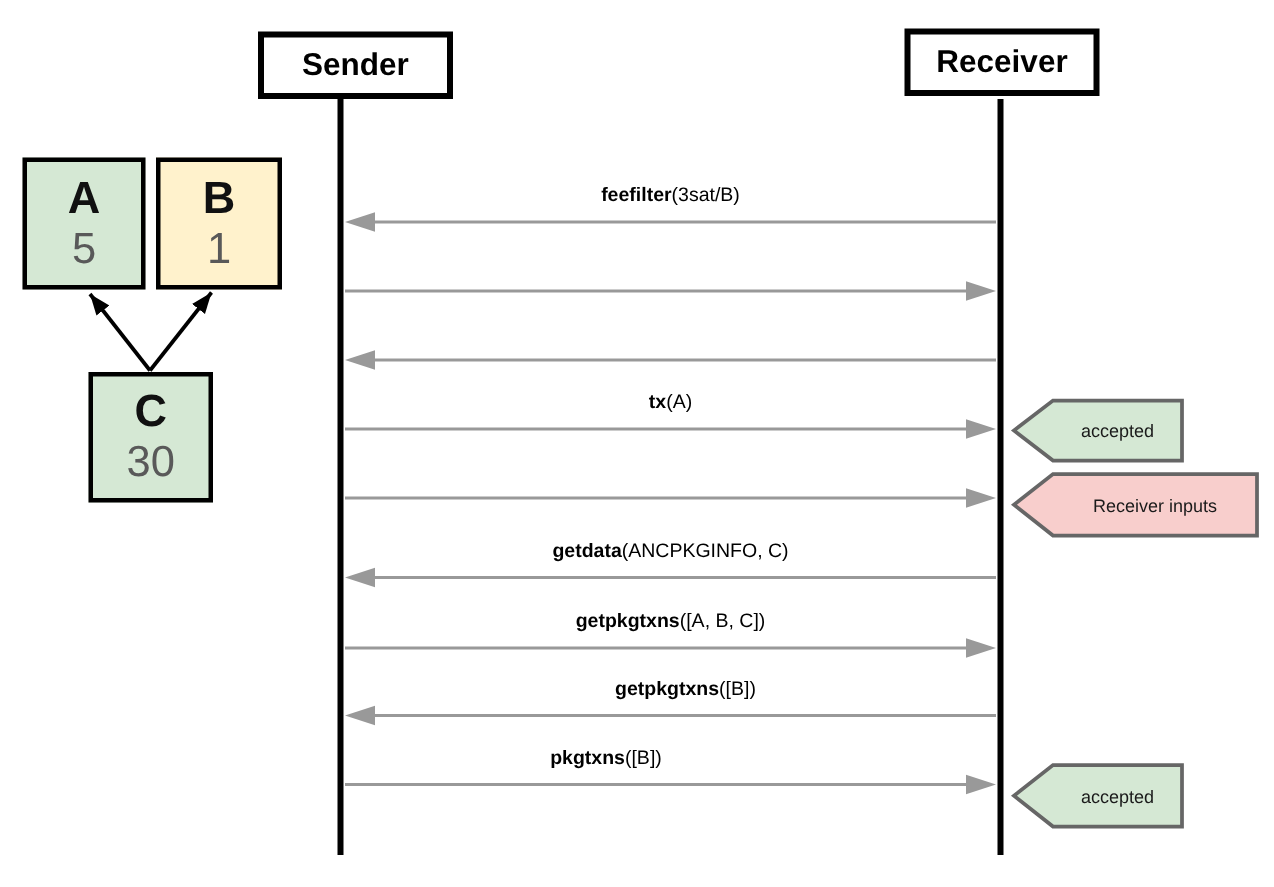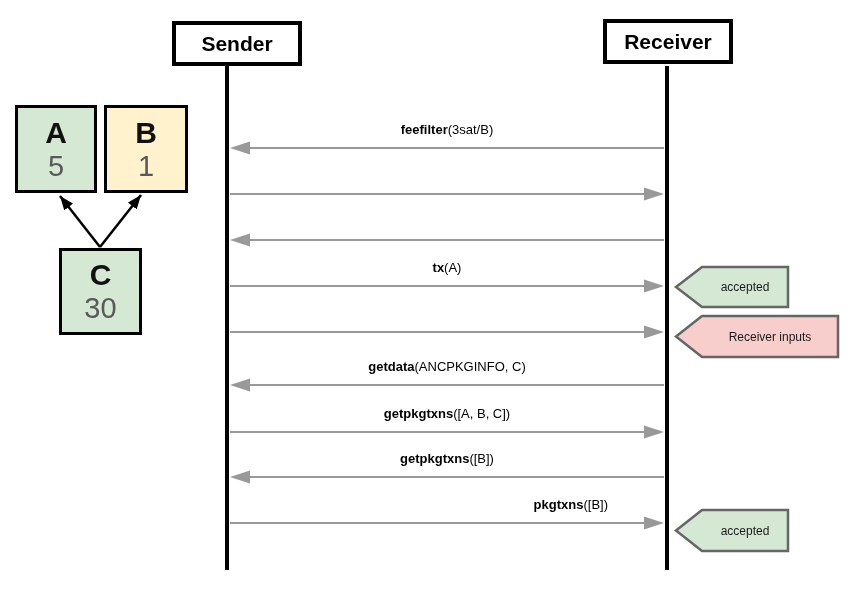--- a/index.html
+++ b/index.html
@@ -120,22 +120,22 @@
 
 
 
     <div class="msg-label" style="left: 230px; top: 257px; width: 434px; height: 22px;"><span class="msg-name">tx</span><span class="msg-args">(A)</span></div>
 
 
     <div class="msg-label" style="left: 230px; top: 356px; width: 434px; height: 22px;"><span class="msg-name">getdata</span><span class="msg-args">(ANCPKGINFO, C)</span></div>
 
     <div class="msg-label" style="left: 230px; top: 403px; width: 434px; height: 22px;"><span class="msg-name">getpkgtxns</span><span class="msg-args">([A, B, C])</span></div>
 
-    <div class="msg-label" style="left: 230px; top: 448px; width: 434px; height: 22px;"><span class="msg-name">getpkgtxns</span><span class="msg-args">([B])</span></div>
+    <div class="msg-label" style="left: 240px; top: 448px; width: 434px; height: 22px;"><span class="msg-name">getpkgtxns</span><span class="msg-args">([B])</span></div>
 
-    <div class="msg-label" style="left: 246px; top: 494px; width: 362px; height: 22px; text-align: right;"><span class="msg-name">pkgtxns</span><span class="msg-args">([B])</span></div>
+    <div class="msg-label" style="left: 223px; top: 494px; width: 362px; height: 22px;"><span class="msg-name">pkgtxns</span><span class="msg-args">([B])</span></div>
 
     <div class="tag-label" style="left: 702px; top: 267px; width: 86px; height: 40px;">accepted</div>
 
     <div class="tag-label" style="left: 702px; top: 316px; width: 136px; height: 41px;">Receiver inputs</div>
 
     <div class="tag-label" style="left: 702px; top: 510px; width: 86px; height: 41px;">accepted</div>
   </div>
 
 </body></html>

